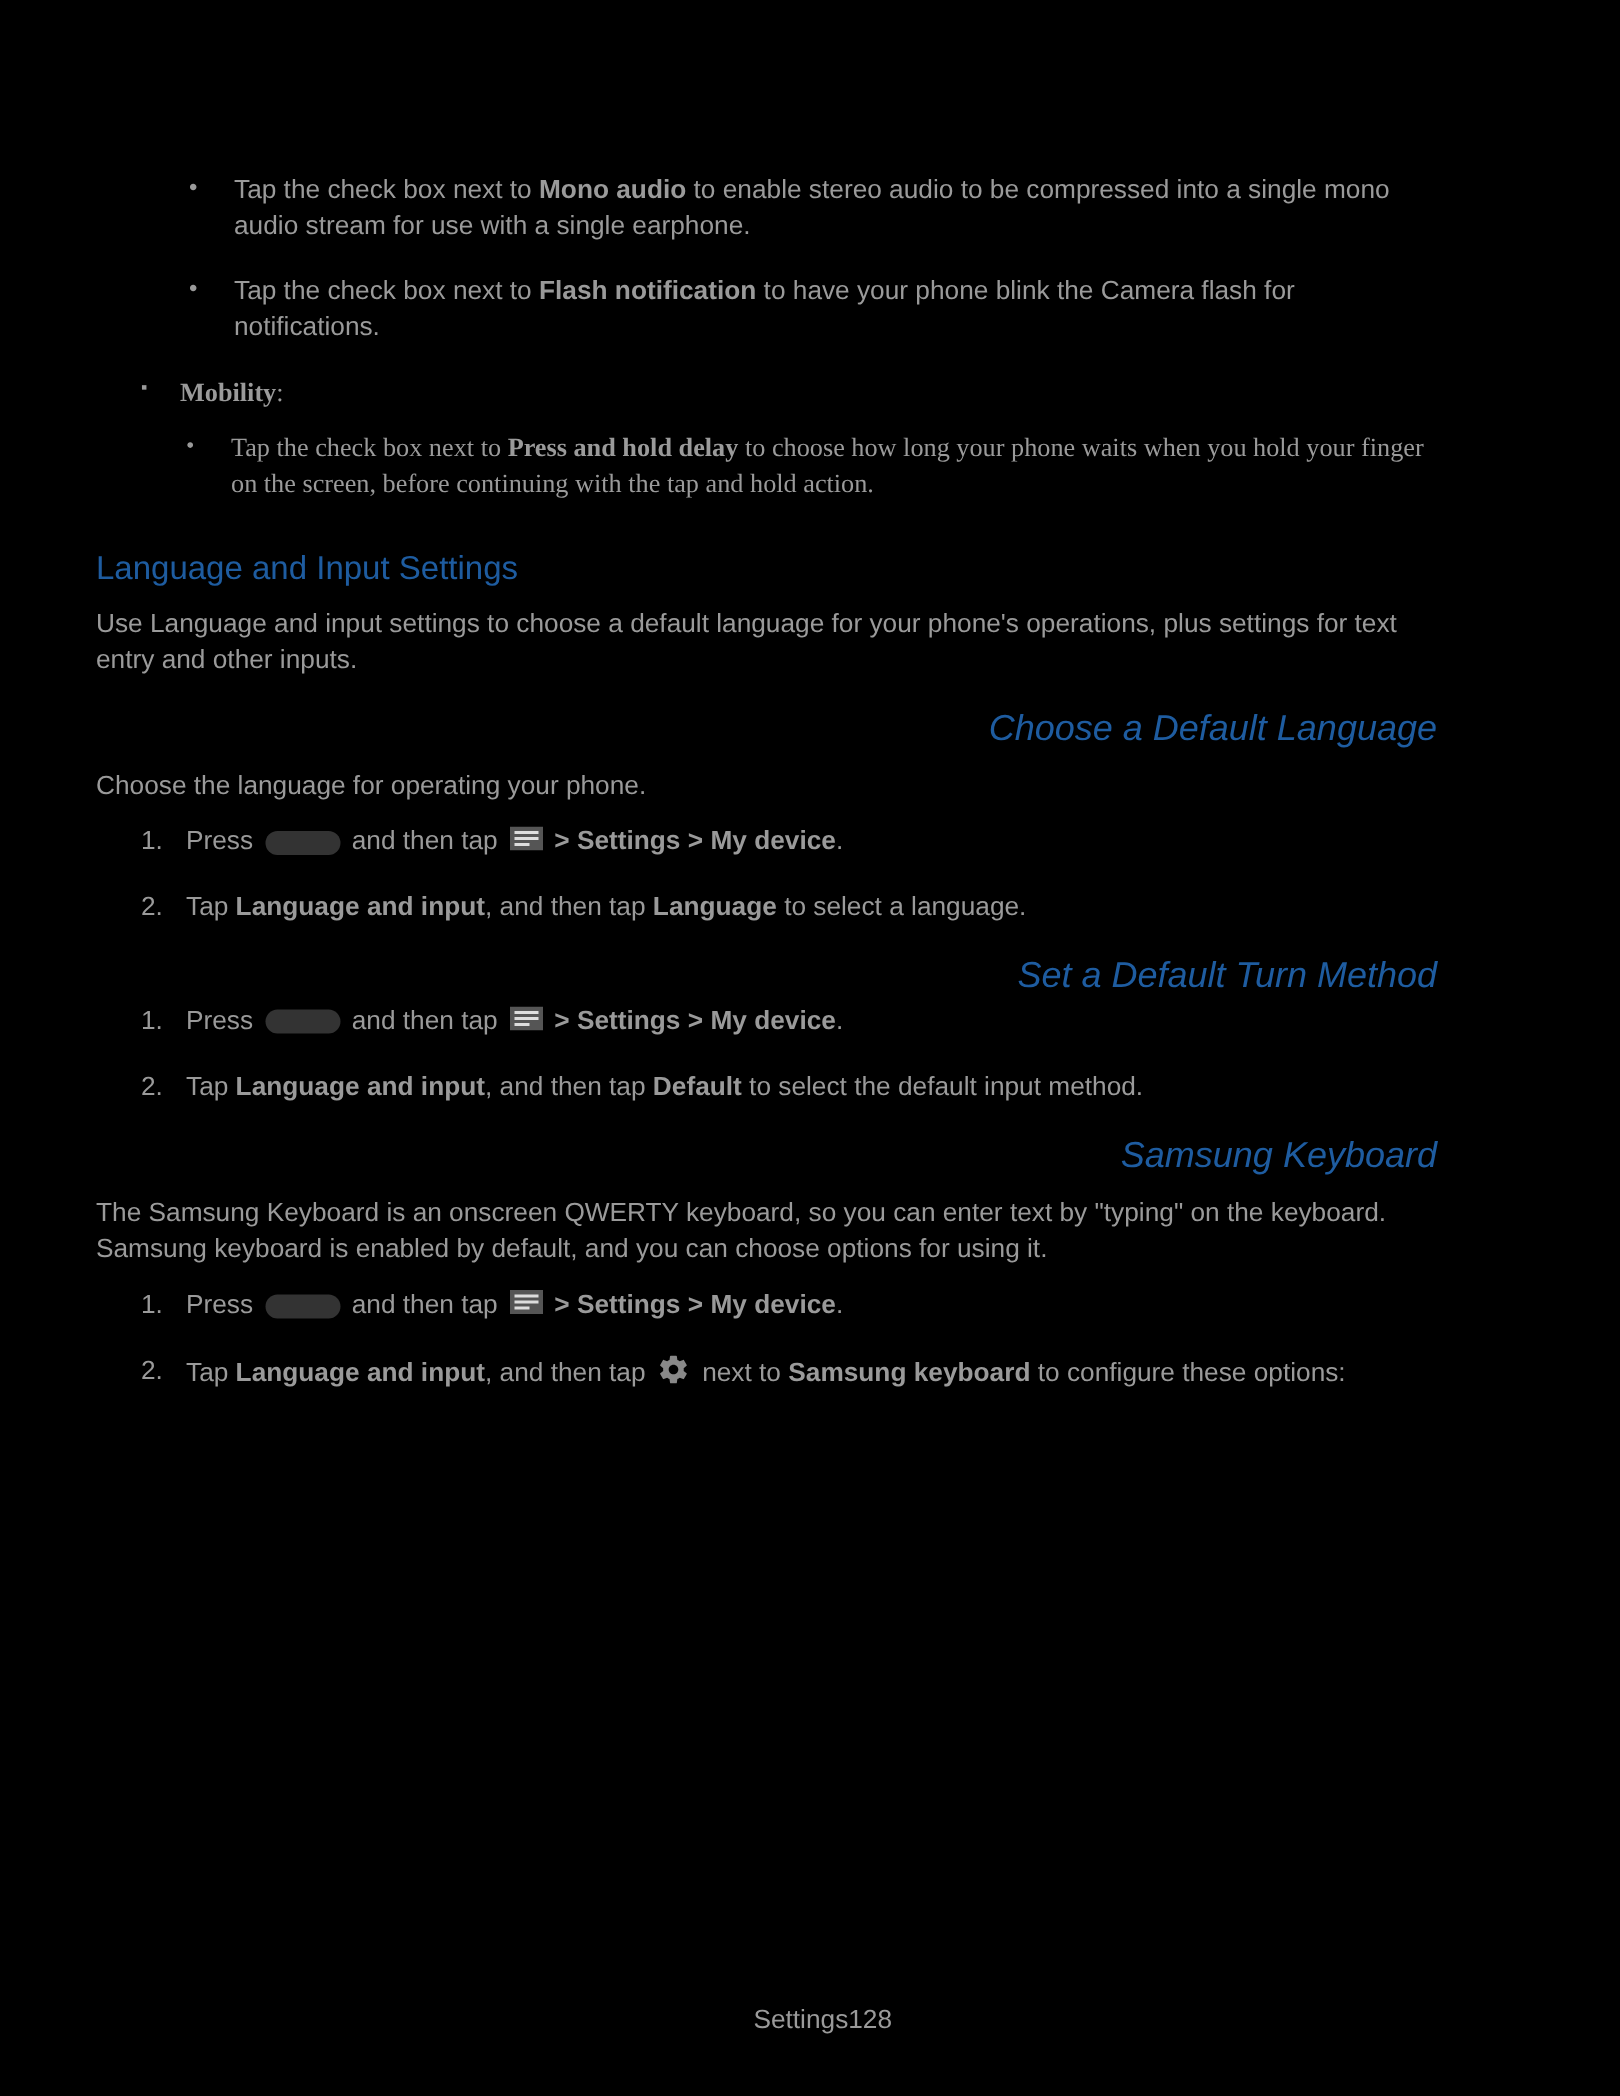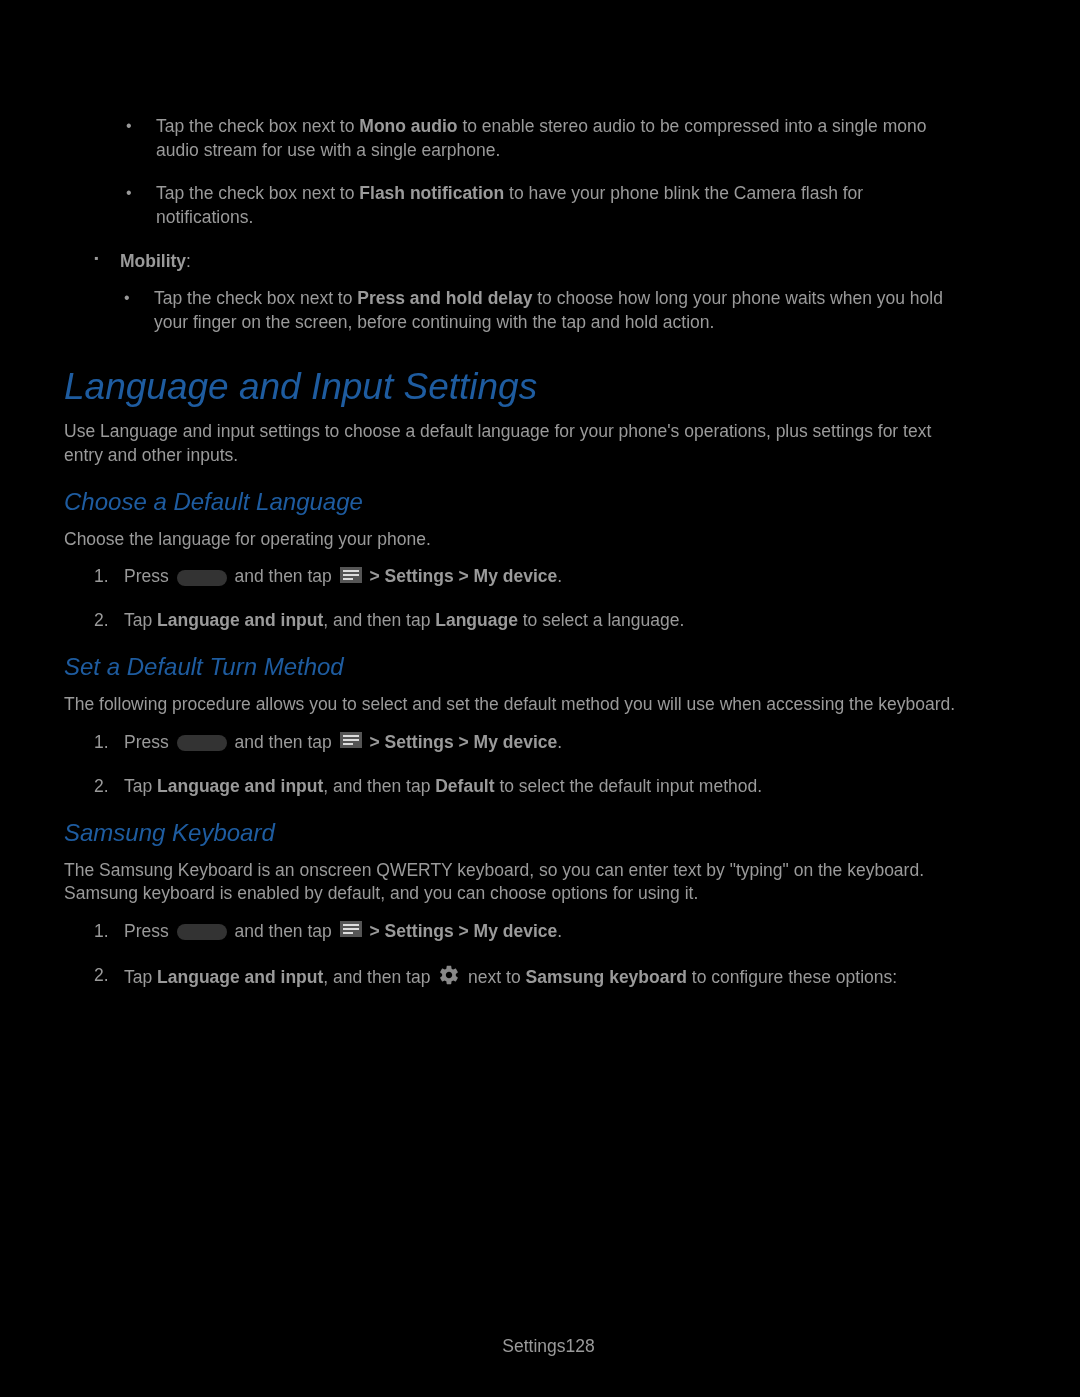--- a/index.html
+++ b/index.html
@@ -21,20 +21,21 @@
     padding: 0;
     margin: 0 0 0 30px;
   }
   .bullet-item-outer {
     position: relative;
     padding-left: 26px;
     margin-bottom: 32px;
     font-size: 17.5px;
     line-height: 1.35;
     color: #9a9a9a;
+    font-family: Liberation Serif, serif;
   }
   .bullet-item-outer::before {
     content: "▪";
     position: absolute;
     left: 0;
     top: 0;
     font-size: 12px;
     color: #9a9a9a;
   }
   .bullet-list-inner {
@@ -54,31 +55,31 @@
     content: "•";
     position: absolute;
     left: 0;
     top: 0;
     font-size: 16px;
     color: #9a9a9a;
   }
   .bold { font-weight: bold; color: #9a9a9a; }
   .h1 {
     color: #1e5ca0;
-    font-style: italic;
-    font-size: 37px;
+    font-size: 22px;
     font-weight: normal;
     margin: 26px 0 4px 0;
   }
   .h2 {
     color: #1e5ca0;
     font-style: italic;
     font-size: 24px;
     font-weight: normal;
     margin: 20px 0 4px 0;
+    text-align: right;
   }
   .para {
     font-size: 17.5px;
     line-height: 1.35;
     margin: 12px 0 14px 0;
     color: #9a9a9a;
   }
   .ol {
     list-style: none;
     padding: 0;
@@ -171,21 +172,20 @@
           </svg></span>
       <span class="bold"> &gt; Settings &gt; My device</span><span>.</span>
     </li>
     <li class="ol-item">
       <span class="ol-num">2.</span>
       <span>Tap </span><span class="bold">Language and input</span><span>, and then tap </span><span class="bold">Language</span><span> to select a language.</span>
     </li>
   </ol>
 
   <div class="h2">Set a Default Turn Method</div>
-  <p class="para">The following procedure allows you to select and set the default method you will use when accessing the keyboard.</p>
   <ol class="ol">
     <li class="ol-item">
       <span class="ol-num">1.</span>
       <span>Press</span>
       <span class="icon-home"></span>
       <span> and then tap </span>
       <span class="icon-menu"><svg width="22" height="16" viewBox="0 0 22 16">
             <rect x="0" y="0" width="22" height="16" fill="#555"></rect>
             <rect x="3" y="3" width="16" height="2" fill="#ddd"></rect>
             <rect x="3" y="7" width="16" height="2" fill="#ddd"></rect>

